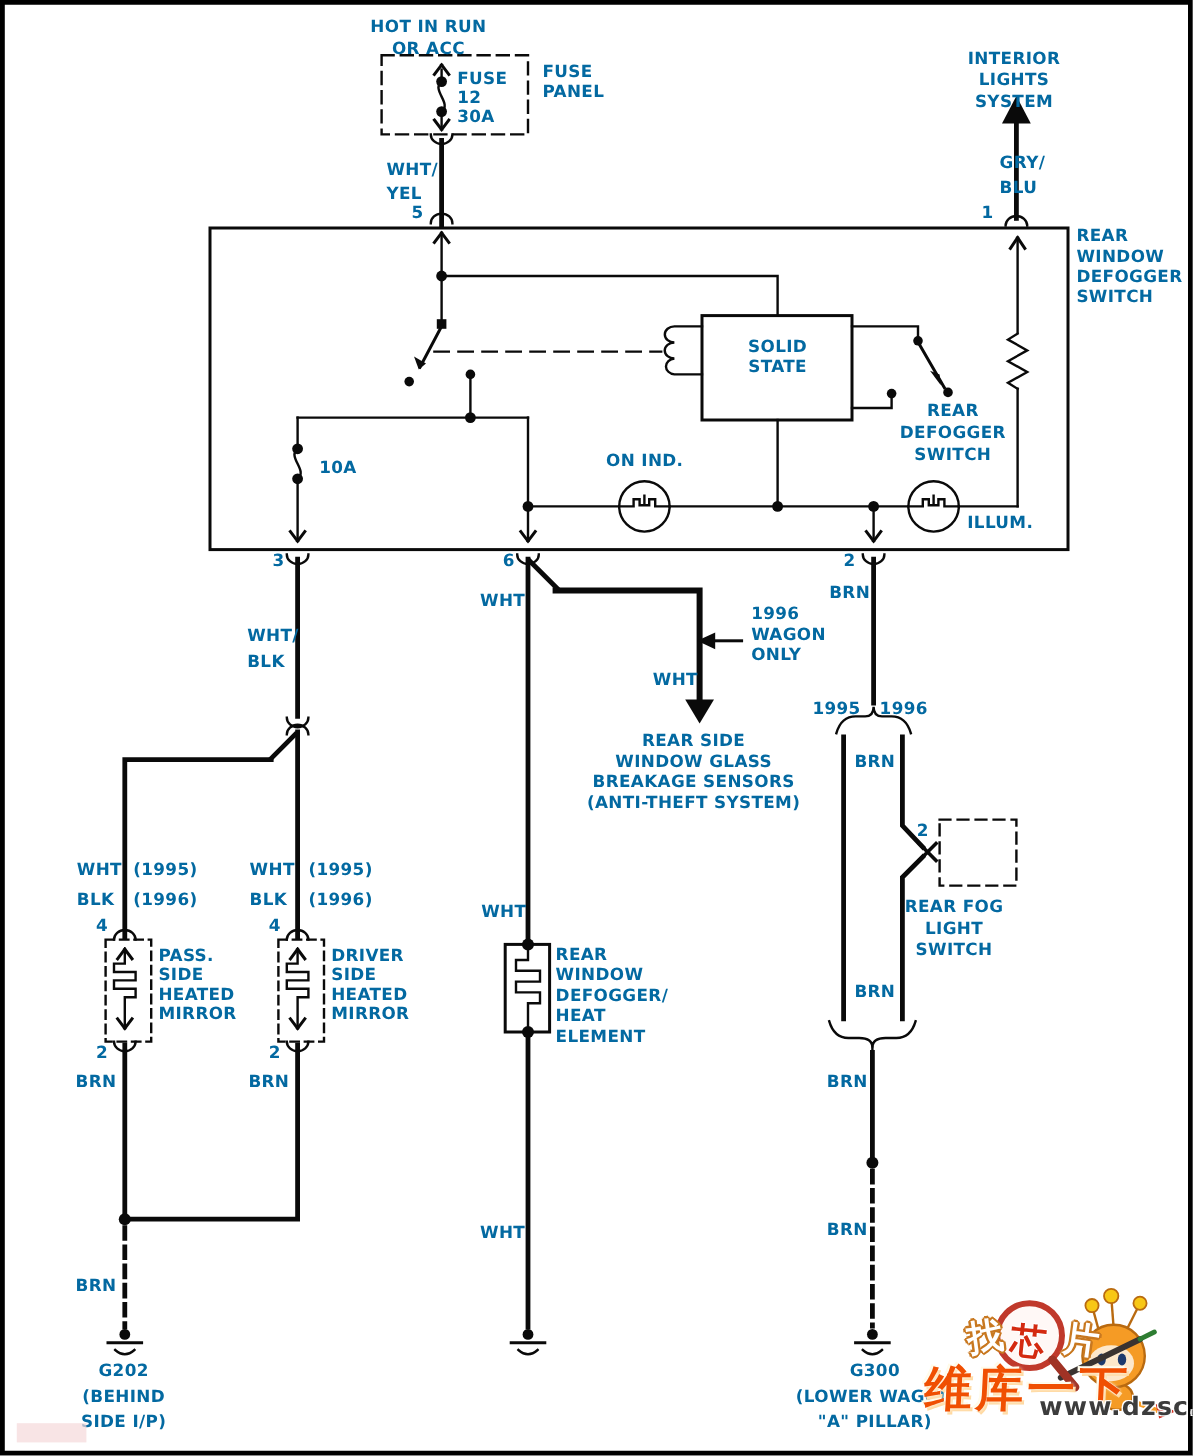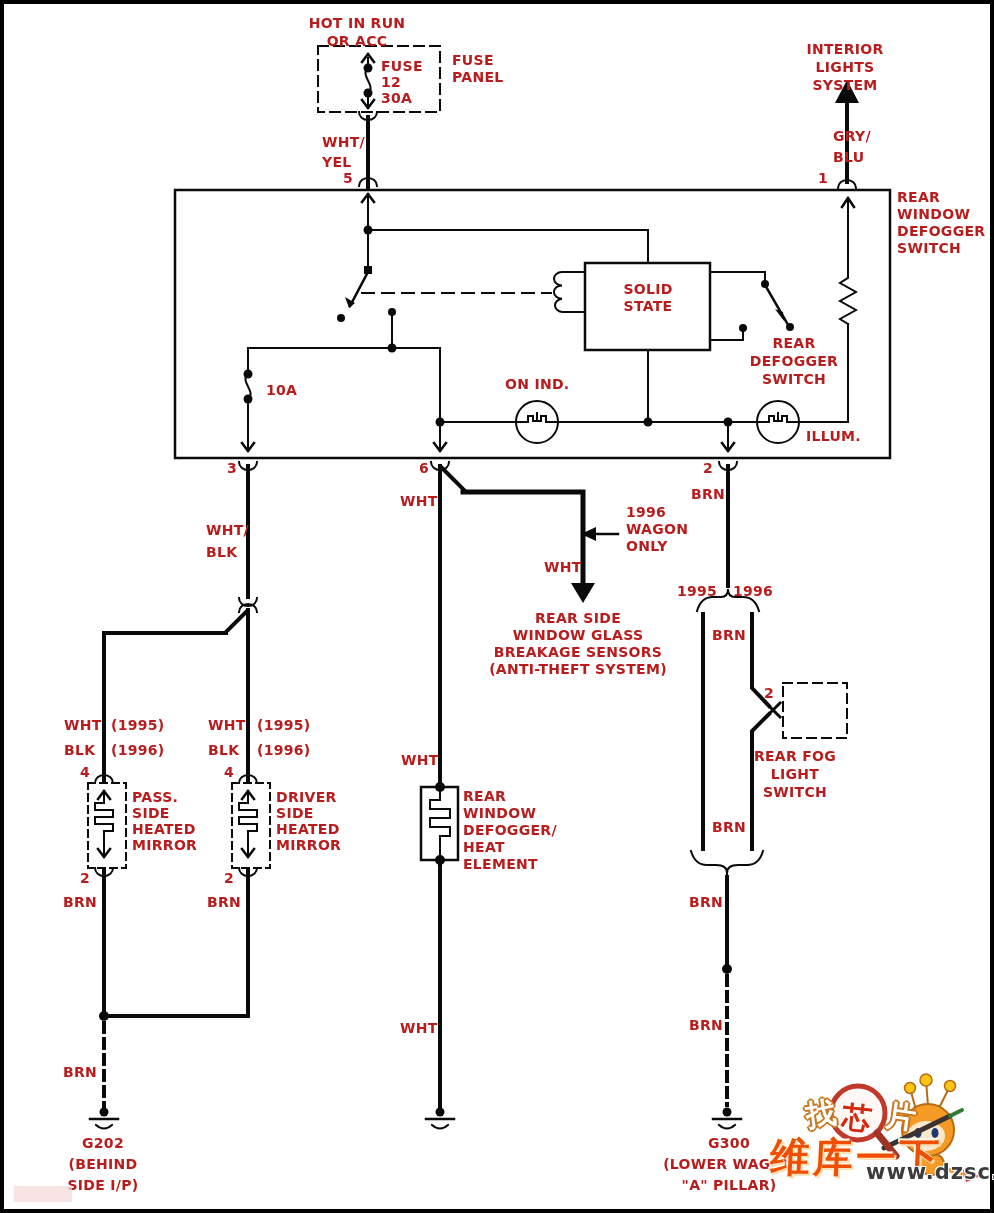--- a/index.html
+++ b/index.html
@@ -1,20 +1,20 @@
 <!DOCTYPE html>
 <html><head>
 <meta charset="utf-8">
 <style>
   html,body{margin:0;padding:0;background:#888;}
   .canvas{position:relative;width:994px;height:1213px;background:#ffffff;
           box-shadow:inset 0 0 0 4px #000;overflow:hidden;
           font-family:"DejaVu Sans",sans-serif;}
   svg{position:absolute;left:0;top:0;}
-  .lbl{position:absolute;font:bold 14px "DejaVu Sans",sans-serif;color:#b91c1c;
+  .lbl{position:absolute;font:bold 14px "DejaVu Sans",sans-serif;color:#0369a1;
        letter-spacing:.3px;line-height:17px;white-space:pre-line;}
   .c{transform:translateX(-50%);text-align:center;}
   .lh16{line-height:16px}.lh18{line-height:18px}.lh20{line-height:20px}
   .lh21{line-height:21px}.lh22{line-height:22px}.lh25{line-height:25px}
   
   .wm-tag{position:absolute;font:bold 30px "DejaVu Sans",sans-serif;color:#fff;
     text-shadow:-2px 0 #c87820,2px 0 #c87820,0 -2px #c87820,0 2px #c87820,
     -1px -1px #c87820,1px 1px #c87820,-1px 1px #c87820,1px -1px #c87820;}
   .wm-tag2{position:absolute;font:bold 30px "DejaVu Sans",sans-serif;color:#d42a10;
     text-shadow:-1px 0 #fff,1px 0 #fff,0 -1px #fff,0 1px #fff;}

